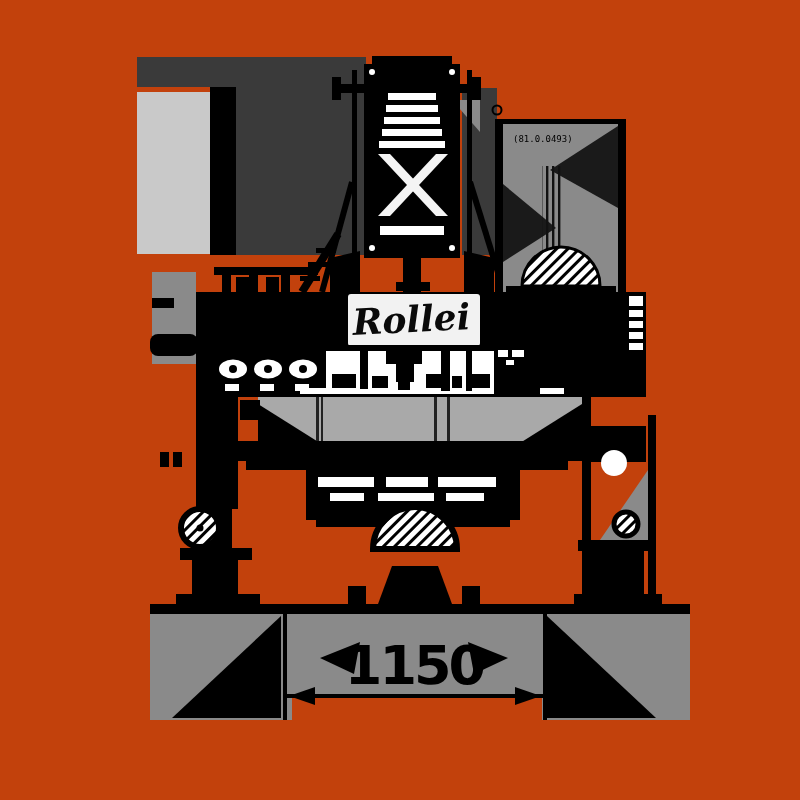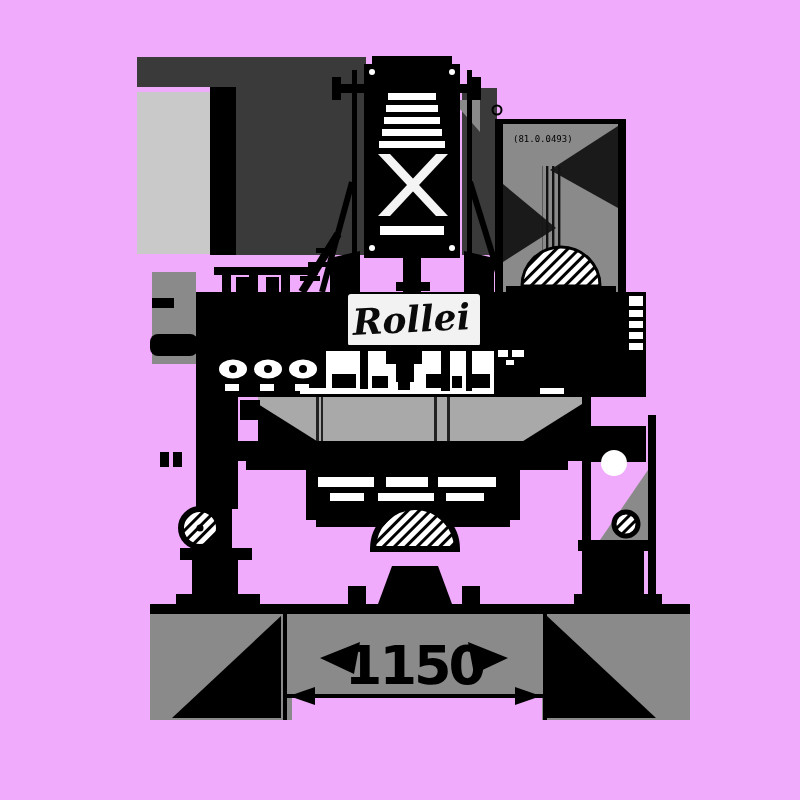--- a/index.html
+++ b/index.html
@@ -1,16 +1,16 @@
 <!DOCTYPE html>
 <html><head>
 <meta charset="utf-8">
 <style>
   html,body{margin:0;padding:0;background:#ffffff;}
-  #stage{position:relative;width:800px;height:800px;background:#f0abfc;overflow:hidden;
+  #stage{position:relative;width:800px;height:800px;background:#c2410c;overflow:hidden;
          font-family:"DejaVu Sans", sans-serif;}
   svg{display:block;}
   .ink{fill:#000000;}
   .charcoal{fill:#3a3a3a;}
   .mid{fill:#8a8a8a;}
   .open{fill:#a9a9a9;}
   .light{fill:#c9c9c9;}
   .paper{fill:#ffffff;}
   .dim-text{font-family:"DejaVu Sans", sans-serif;font-weight:700;font-size:54px;
             letter-spacing:-3px;fill:#000;}

